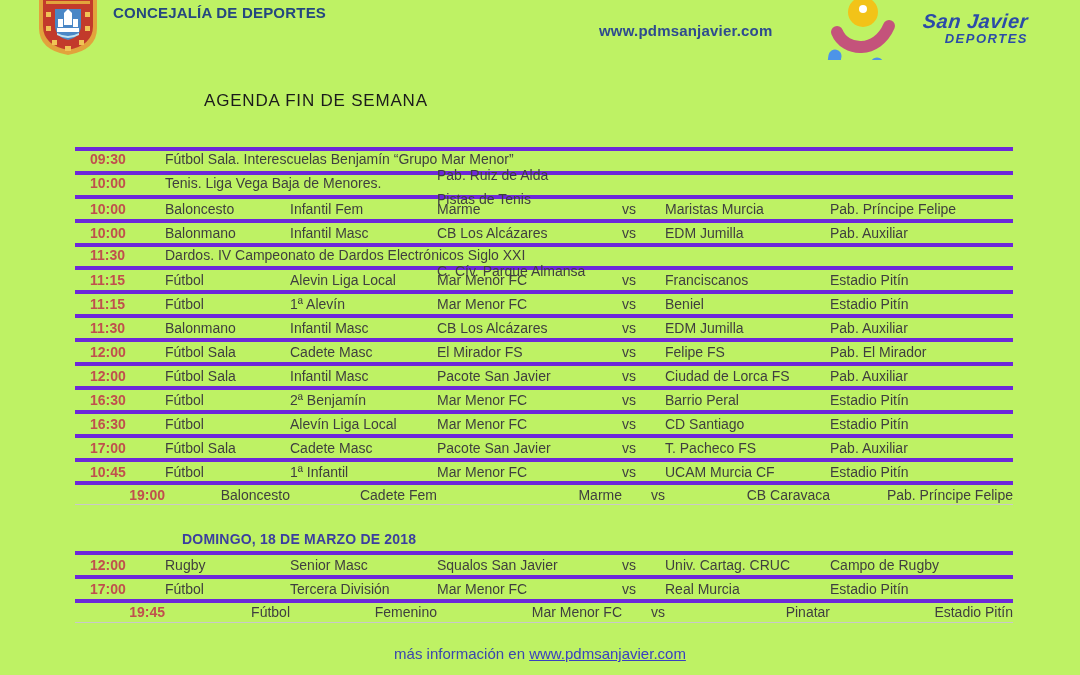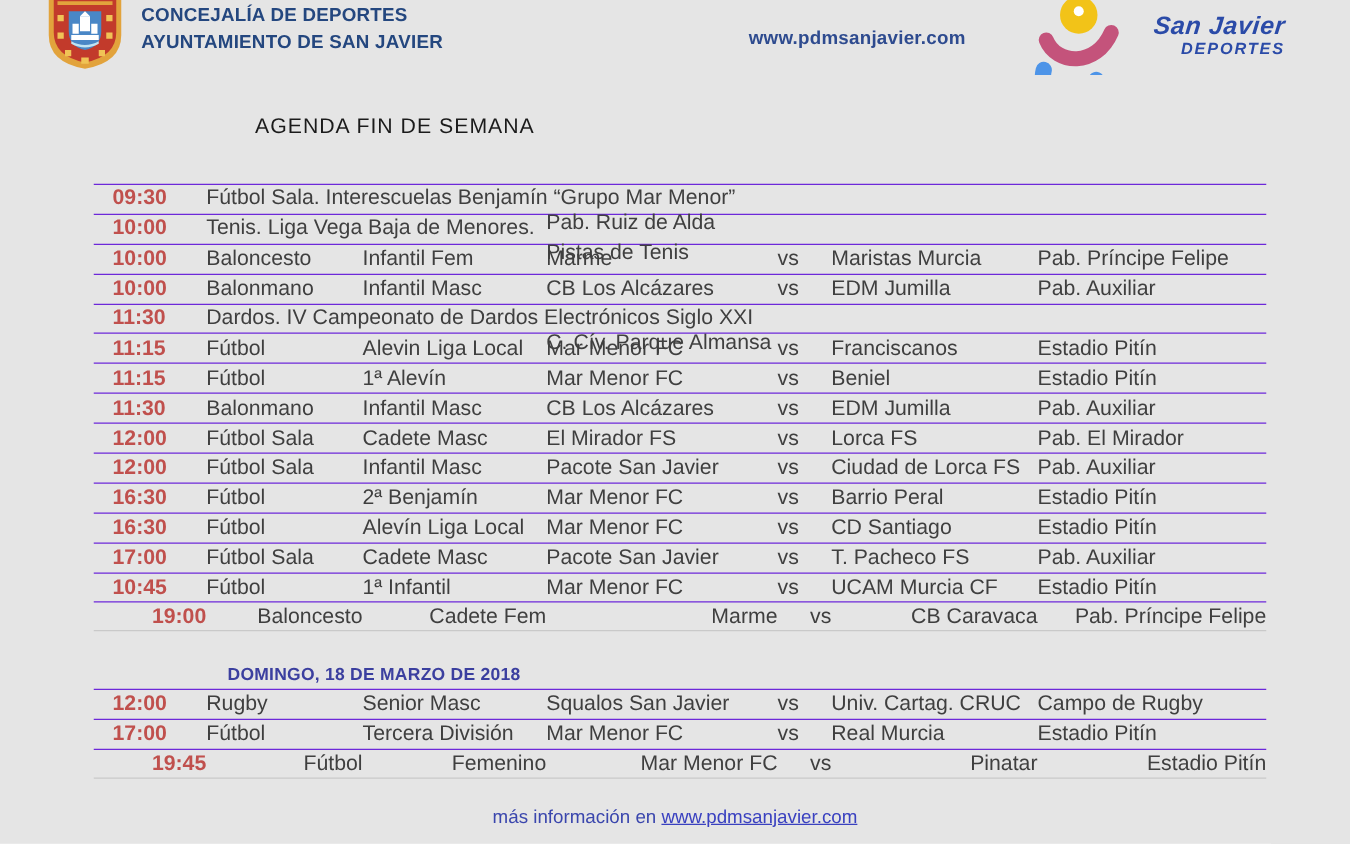--- a/index.html
+++ b/index.html
@@ -1,18 +1,18 @@
 <!DOCTYPE html>
 <html><head>
 <meta charset="utf-8">
 <style>
   * { margin: 0; padding: 0; box-sizing: border-box; }
   html, body { width: 1080px; height: 675px; }
   body { font-family: "Liberation Sans", "DejaVu Sans", sans-serif; background: #ffffff; }
-  .page { position: relative; width: 1080px; height: 675px; background: #e5e5e5; overflow: hidden; }
+  .page { position: relative; width: 1080px; height: 675px; background: #bef264; overflow: hidden; }
 
   
   .crest { position: absolute; left: 38px; top: 0; width: 60px; height: 56px; }
   .org { position: absolute; left: 113px; top: 2px; color: #24477F; font-size: 15px; font-weight: 700; line-height: 21px; letter-spacing: 0.2px; }
   .website-top { position: absolute; left: 599px; top: 22px; color: #2E4B8F; font-size: 15px; font-weight: 700; letter-spacing: 0.2px; }
   .logo-figure { position: absolute; left: 823px; top: 0; width: 92px; height: 60px; }
   .logo-text { position: absolute; left: 918px; top: 10px; width: 110px; text-align: right; color: #2B4BA8; }
   .logo-text .l1 { font-size: 20px; font-weight: 700; font-style: italic; letter-spacing: 0.5px; transform: skewX(-6deg); display: block; }
   .logo-text .l2 { font-size: 13px; font-weight: 700; font-style: italic; letter-spacing: 1.5px; display: block; margin-top: -2px; }
 
@@ -20,21 +20,21 @@
 
   
   .section-heading { position: absolute; color: #3B3F9F; font-size: 14px; font-weight: 700; letter-spacing: 0.2px; }
   #sat-heading { left: 137px; top: 129px; }
   #sun-heading { left: 137px; top: 531px; margin-left: 45px; }
 
   
   .agenda-table { position: absolute; left: 75px; width: 938px; }
   #sat-table { top: 147px; }
   #sun-table { top: 551px; }
-  .row { display: grid; grid-template-columns: 90px 125px 147px 185px 43px 165px 183px; align-items: center; height: 23.9px; border-top: 1px solid #6d28d9; font-size: 17px; color: #3F3F3F; white-space: nowrap; }
+  .row { display: grid; grid-template-columns: 90px 125px 147px 185px 43px 165px 183px; align-items: center; height: 23.9px; border-top: 4px solid #6d28d9; font-size: 14px; color: #3F3F3F; white-space: nowrap; }
   .agenda-table .row:last-child { border-bottom: 1px solid #c9c9c9; text-align: right; }
   .c-time { color: #C0504D; font-weight: 700; padding-left: 15px; }
   .c-sport.span { grid-column: 2 / span 5; }
   .c-vs { }
 
   
   .footer { position: absolute; left: 0; top: 645px; width: 1080px; text-align: center; font-size: 15px; color: #3A46AD; }
   .footer a { color: #3A41C0; text-decoration: underline; }
 </style>
 </head>
@@ -61,21 +61,20 @@
       <path d="M26,13 l4,-4 4,4 Z"></path>
       <rect x="20" y="19" width="5" height="8"></rect>
       <rect x="35" y="19" width="5" height="8"></rect>
       <rect x="19" y="28" width="22" height="4"></rect>
     </g>
     <path d="M19,33 q11 6 22 0 v2 q-11 6 -22 0 Z" fill="#BFE3F2"></path>
   </svg>
 
   <div class="org">
     <div>CONCEJALÍA DE DEPORTES</div>
-    <div>AYUNTAMIENTO DE SAN JAVIER</div>
   </div>
 
   <div class="website-top">www.pdmsanjavier.com</div>
 
   <svg class="logo-figure" viewBox="0 0 92 60">
     <circle cx="40" cy="12" r="15" fill="#F2C318"></circle>
     <circle cx="40" cy="9" r="4" fill="#ffffff"></circle>
     <path d="M14,32 C 22,52 54,54 66,26" fill="none" stroke="#C4537B" stroke-width="12" stroke-linecap="round"></path>
     <path d="M12,56 C 6,82 44,88 54,64" fill="none" stroke="#4D94E8" stroke-width="13" stroke-linecap="round"></path>
   </svg>
@@ -158,21 +157,21 @@
     <span class="c-vs">vs</span>
     <span class="c-team2">EDM Jumilla</span>
     <span class="c-venue">Pab. Auxiliar</span>
   </div>
       <div class="row">
     <span class="c-time">12:00</span>
     <span class="c-sport">Fútbol Sala</span>
     <span class="c-cat">Cadete Masc</span>
     <span class="c-team1">El Mirador FS</span>
     <span class="c-vs">vs</span>
-    <span class="c-team2">Lorca FS</span>
+    <span class="c-team2">Felipe FS</span>
     <span class="c-venue">Pab. El Mirador</span>
   </div>
       <div class="row">
     <span class="c-time">12:00</span>
     <span class="c-sport">Fútbol Sala</span>
     <span class="c-cat">Infantil Masc</span>
     <span class="c-team1">Pacote San Javier</span>
     <span class="c-vs">vs</span>
     <span class="c-team2">Ciudad de Lorca FS</span>
     <span class="c-venue">Pab. Auxiliar</span>

